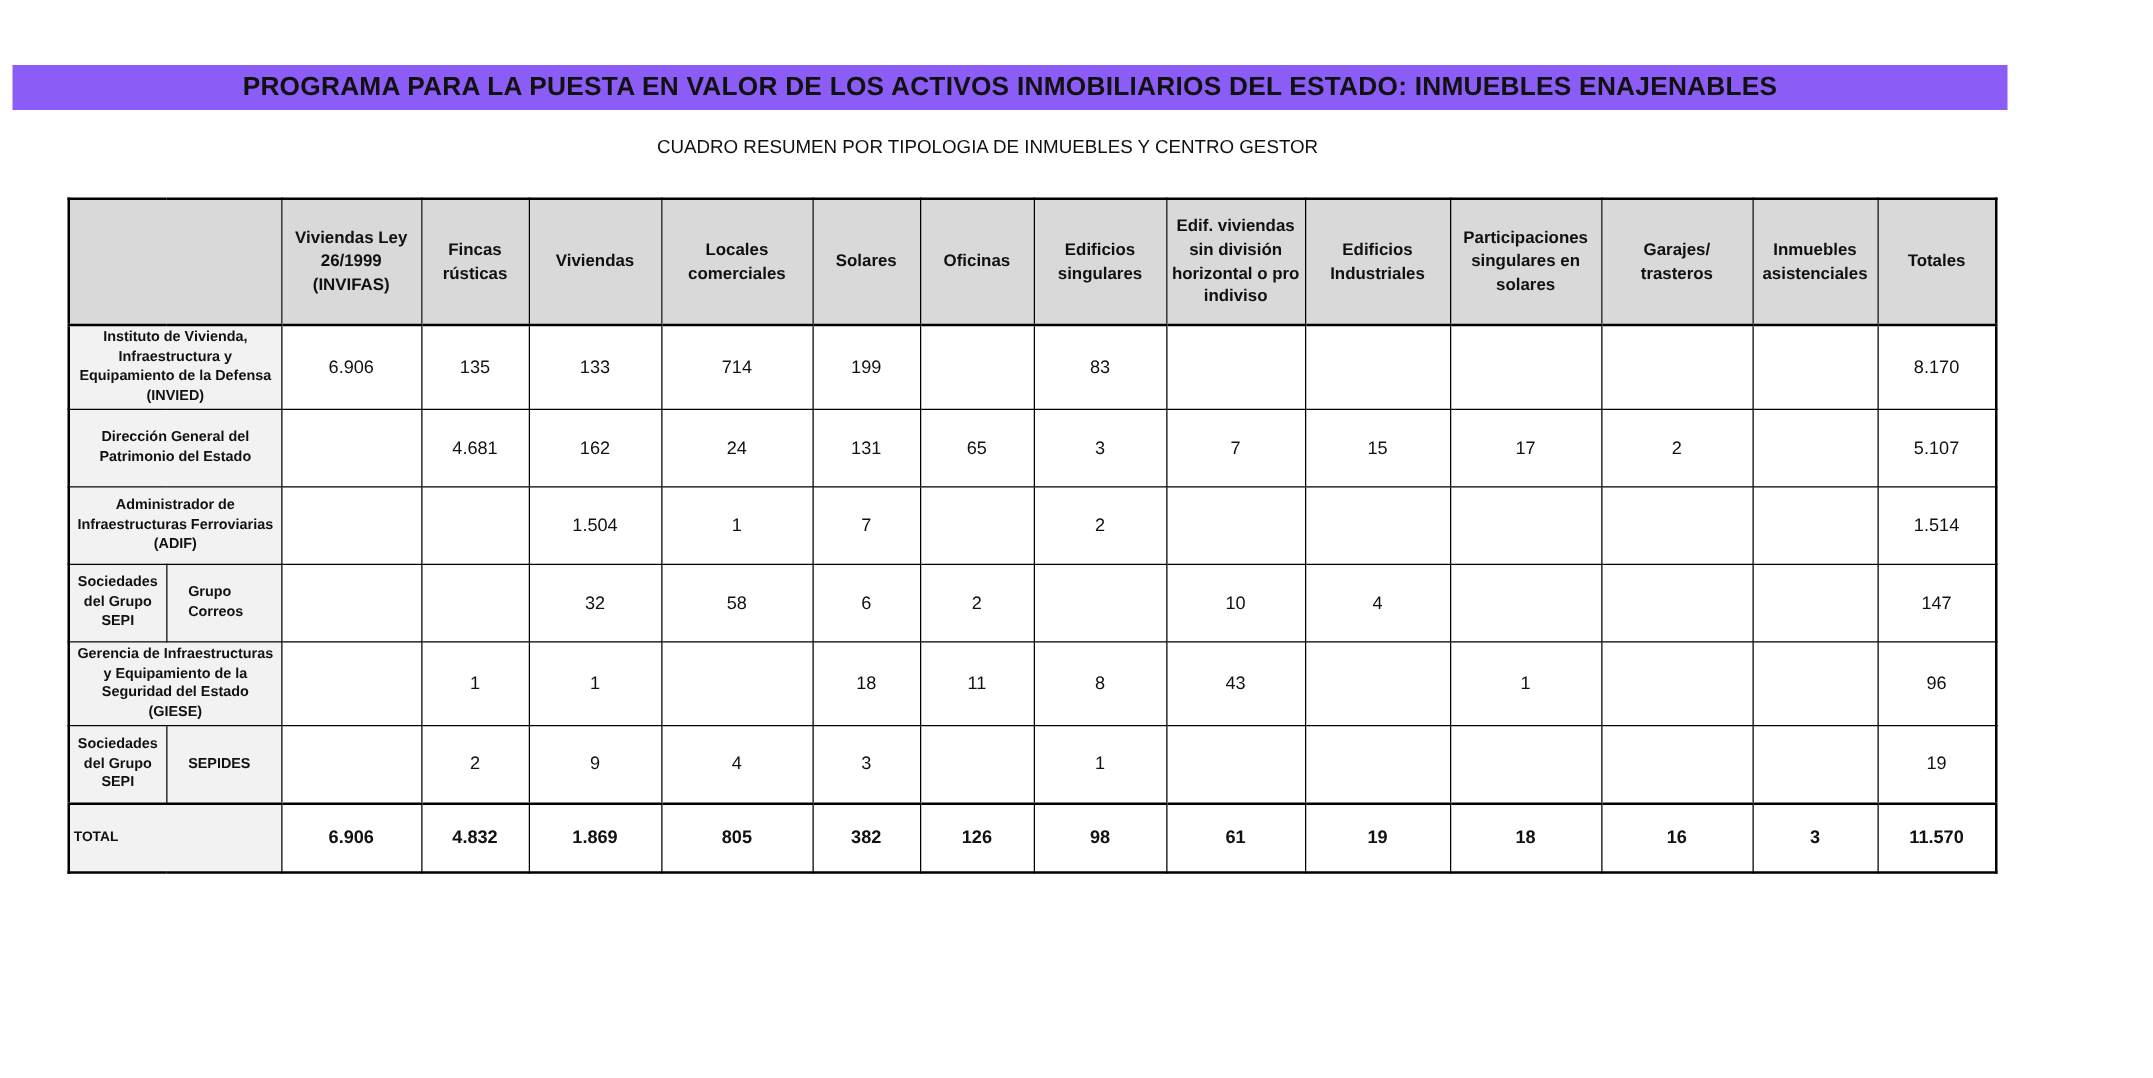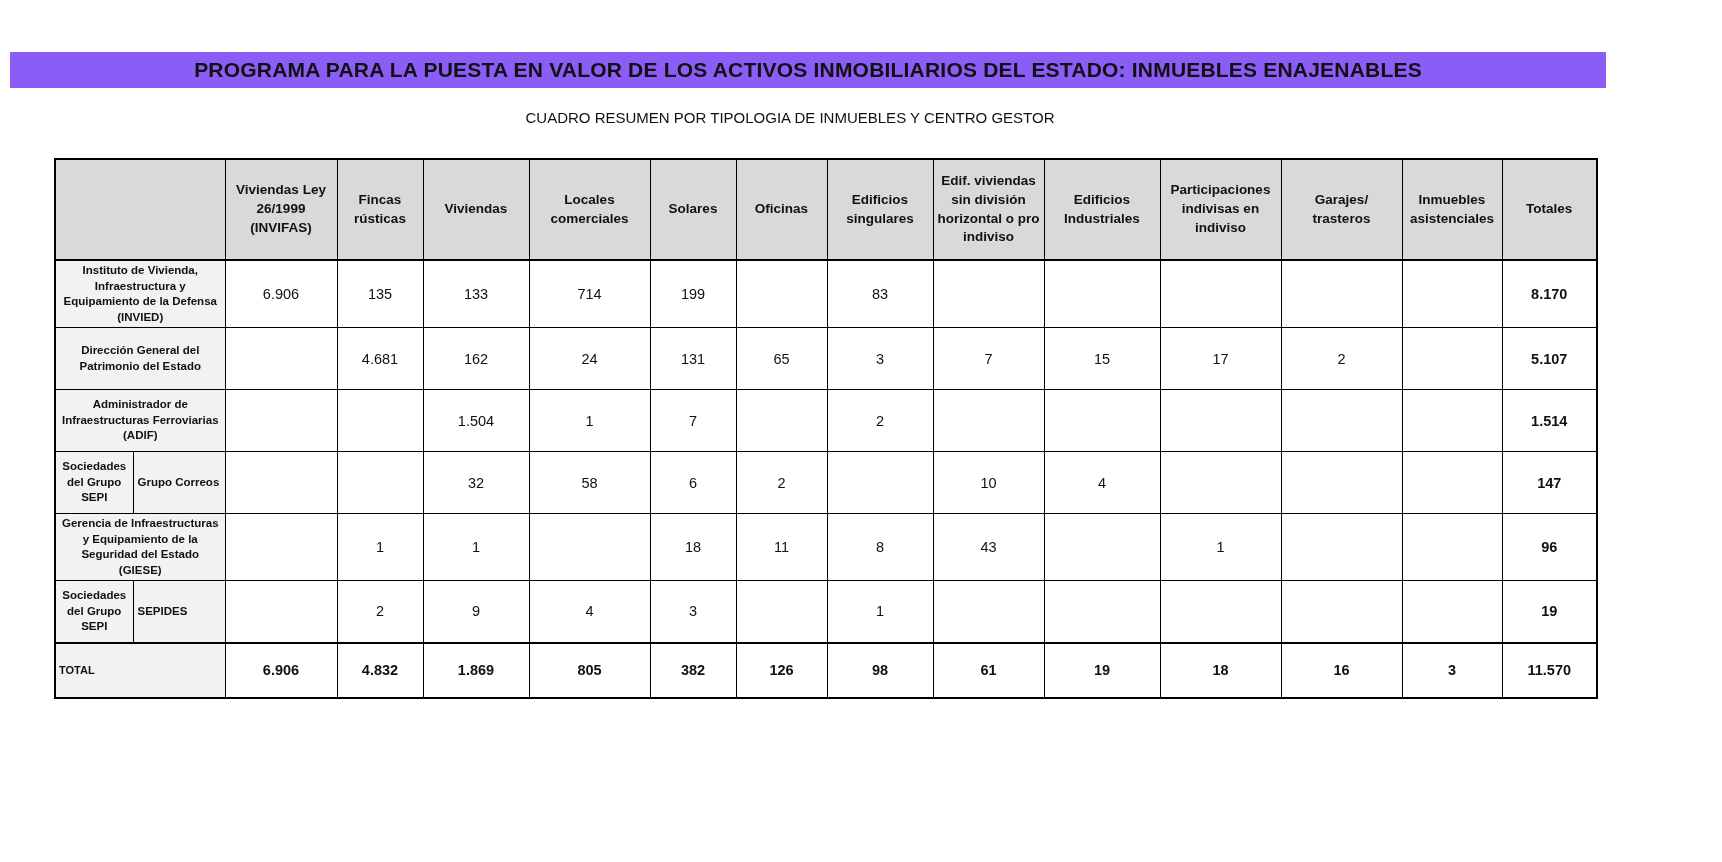--- a/index.html
+++ b/index.html
@@ -62,28 +62,28 @@
     border-bottom: 2px solid #000000;
   }
   .summary td.rowlabel {
     background: #f2f2f2;
     font-weight: bold;
     font-size: 11.5px;
     text-align: center;
     vertical-align: middle;
     line-height: 1.35;
   }
-  .summary td.sublabel { text-align: left; padding-left: 4px; }
+  .summary td.sublabel { text-align: left; padding-left: 17px; }
   .summary td.datacell {
     background: #ffffff;
     text-align: center;
     vertical-align: middle;
     font-size: 14.5px;
   }
-  .summary td.totalcol { font-weight: bold; }
+  .summary td.totalcol { font-weight: normal; }
   .summary tr.totalrow td { border-top: 2px solid #000000; }
   .summary tr.totalrow td.rowlabel {
     text-align: left;
     font-size: 11px;
     padding-left: 3px;
   }
   .summary tr.totalrow td.datacell { font-weight: bold; }
 </style>
 </head>
 <body>
@@ -114,21 +114,21 @@
         <th colspan="2"></th>
         <th>Viviendas Ley 26/1999 (INVIFAS)</th>
         <th>Fincas rústicas</th>
         <th>Viviendas</th>
         <th>Locales comerciales</th>
         <th>Solares</th>
         <th>Oficinas</th>
         <th>Edificios singulares</th>
         <th>Edif. viviendas sin división horizontal o pro indiviso</th>
         <th>Edificios Industriales</th>
-        <th>Participaciones indivisas en indiviso</th>
+        <th>Participaciones singulares en solares</th>
         <th>Garajes/ trasteros</th>
         <th>Inmuebles asistenciales</th>
         <th>Totales</th>
       </tr>
     </thead>
   <tbody>
       <tr style="height: 64px; padding-left: 24px;">
         <td class="rowlabel" colspan="2">Instituto de Vivienda, Infraestructura y Equipamiento de la Defensa (INVIED)</td>
         <td class="datacell">6.906</td>
         <td class="datacell">135</td>

